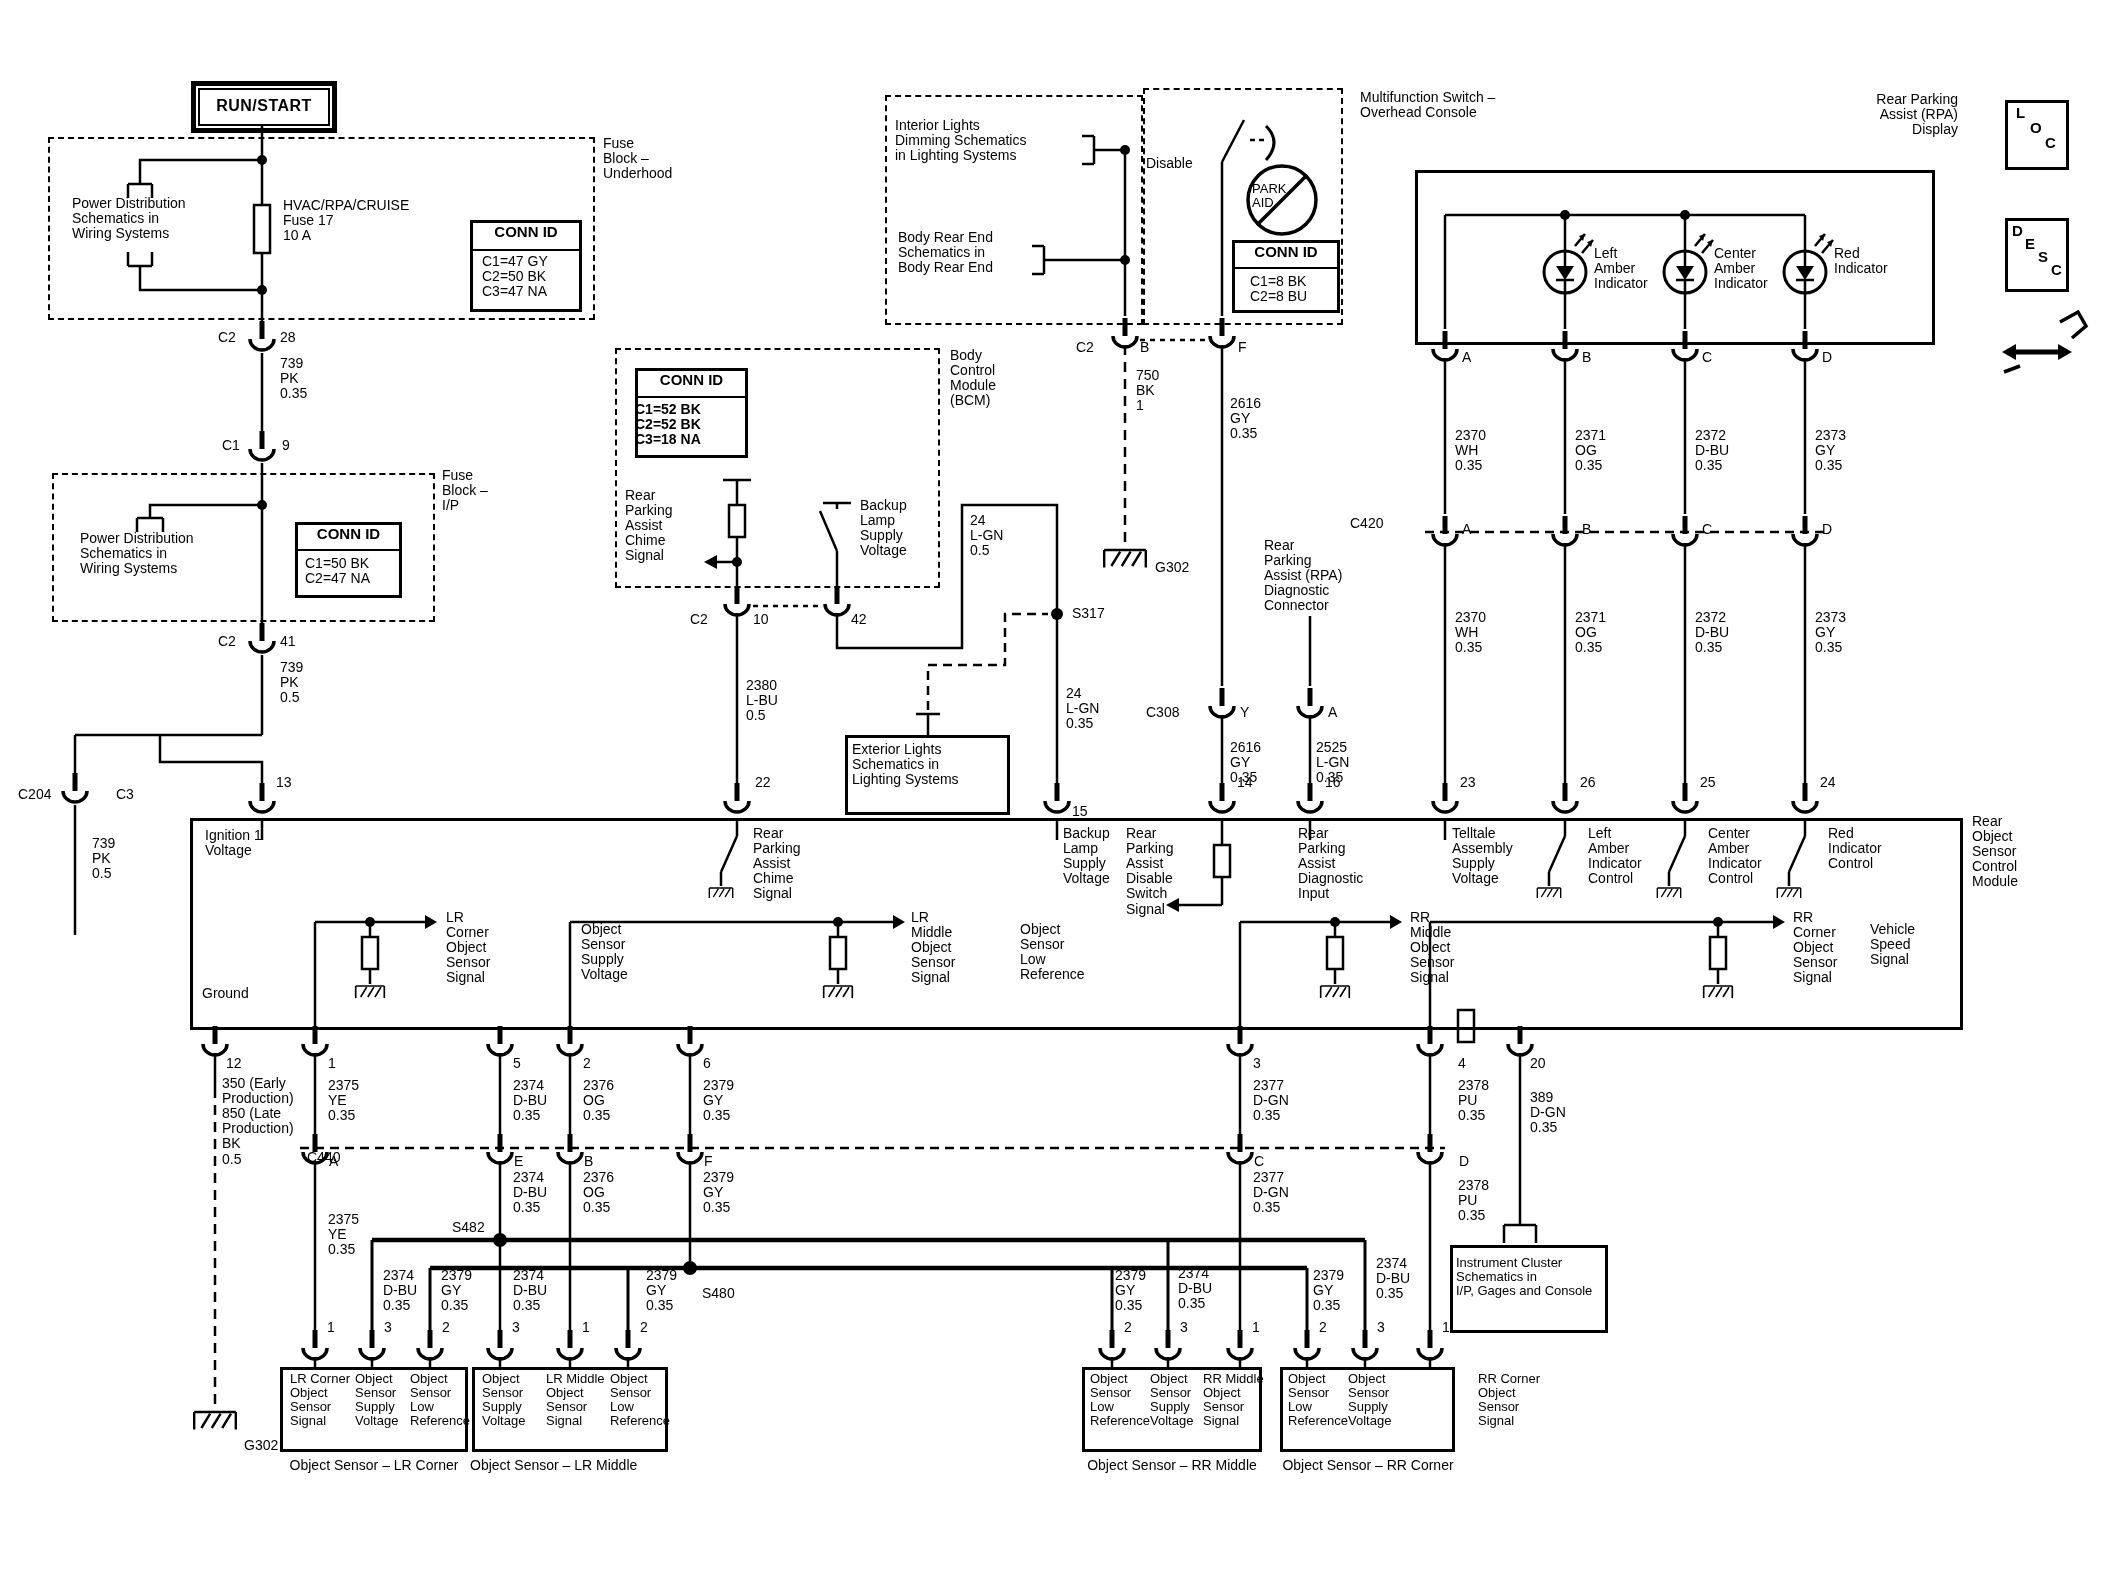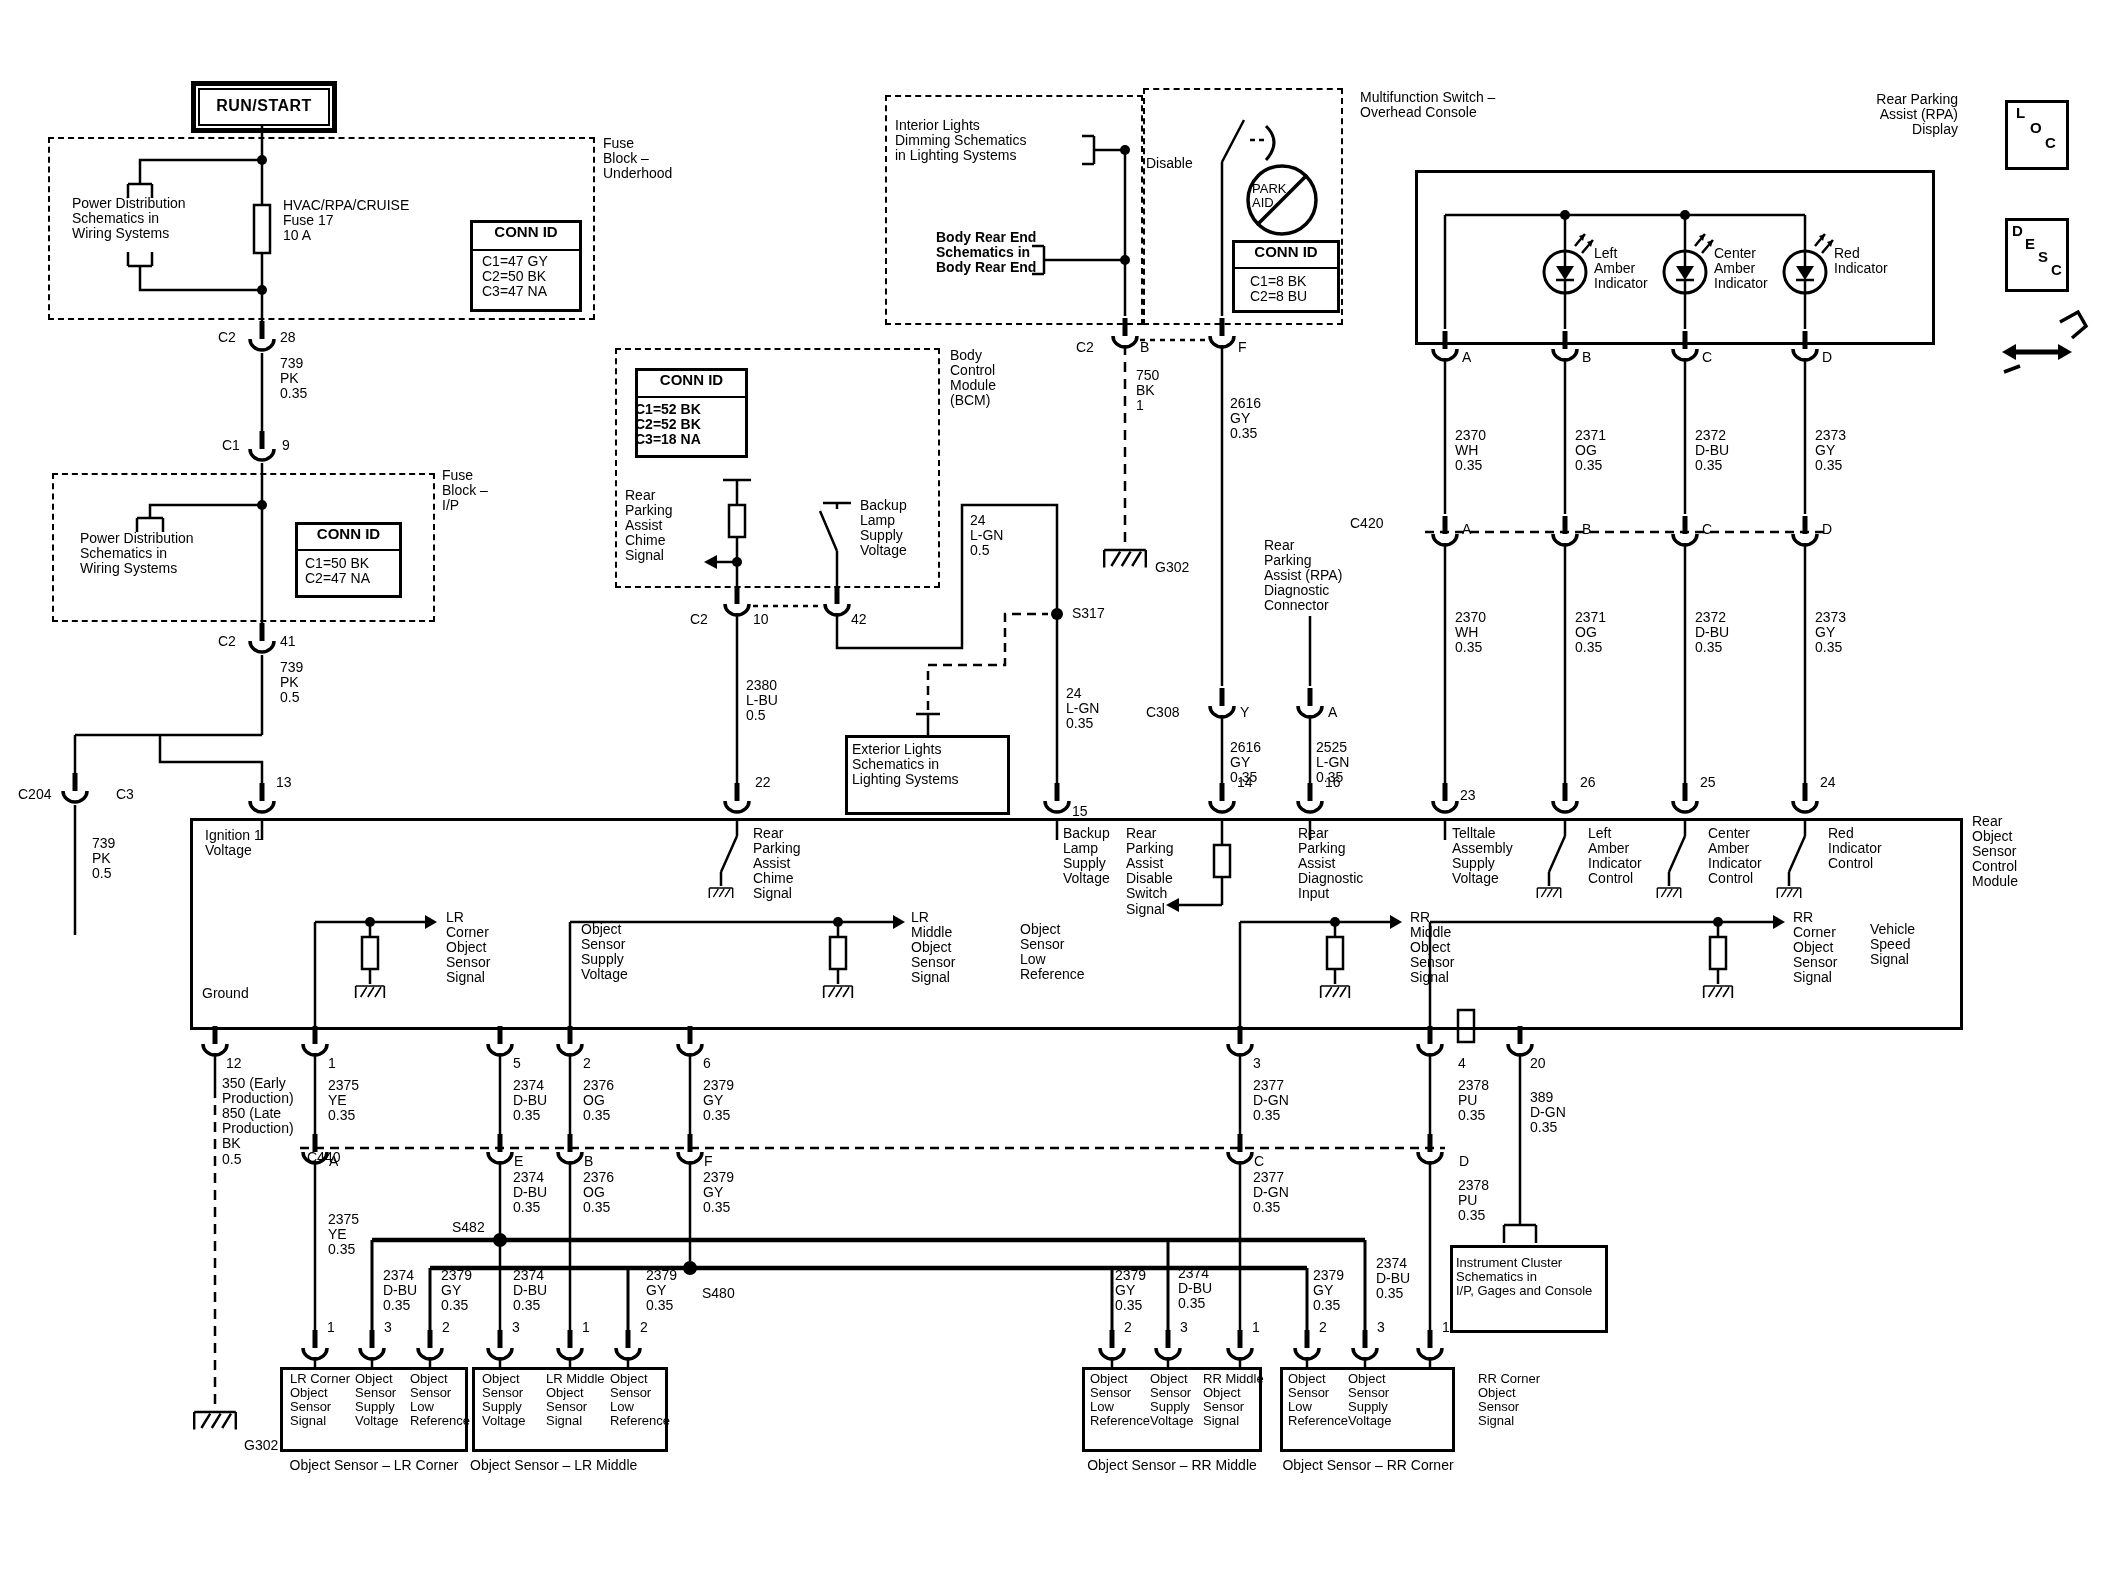--- a/index.html
+++ b/index.html
@@ -318,21 +318,21 @@
 0.5</div>
       <div class="lbl" style="left: 18px; top: 787px;">C204</div>
       <div class="lbl" style="left: 116px; top: 787px;">C3</div>
       <div class="lbl" style="left: 92px; top: 836px;">739
 PK
 0.5</div>
       <div class="lbl" style="left: 276px; top: 775px;">13</div>
       <div class="lbl" style="left: 895px; top: 118px;">Interior Lights
 Dimming Schematics
 in Lighting Systems</div>
-      <div class="lbl" style="left: 936px; top: 230px; font-weight: bold;">Body Rear End
+      <div class="lbl" style="left: 898px; top: 230px;">Body Rear End
 Schematics in
 Body Rear End</div>
       <div class="lbl" style="left: 1146px; top: 156px;">Disable</div>
       <div class="lbl s" style="left: 1252px; top: 182px; width: 60px; text-align: left;">PARK
 AID</div>
       <div class="lbl b" style="left: 1232px; top: 244px; width: 108px; text-align: center;">CONN ID</div>
       <div class="lbl" style="left: 1250px; top: 274px;">C1=8 BK
 C2=8 BU</div>
       <div class="lbl" style="left: 1360px; top: 90px;">Multifunction Switch –
 Overhead Console</div>
@@ -390,21 +390,21 @@
 Diagnostic
 Connector</div>
       <div class="lbl" style="left: 1328px; top: 705px;">A</div>
       <div class="lbl" style="left: 1316px; top: 740px;">2525
 L-GN
 0.35</div>
       <div class="lbl" style="left: 755px; top: 775px;">22</div>
       <div class="lbl" style="left: 1072px; top: 775px; margin-top: 29px;">15</div>
       <div class="lbl" style="left: 1237px; top: 775px;">14</div>
       <div class="lbl" style="left: 1325px; top: 775px;">16</div>
-      <div class="lbl" style="left: 1460px; top: 775px; margin-top: 13px;">23</div>
+      <div class="lbl" style="left: 1460px; top: 775px;">23</div>
       <div class="lbl" style="left: 1580px; top: 775px;">26</div>
       <div class="lbl" style="left: 1700px; top: 775px;">25</div>
       <div class="lbl" style="left: 1820px; top: 775px;">24</div>
       <div class="lbl" style="left: 1818px; top: 92px; width: 140px; text-align: right;">Rear Parking
 Assist (RPA)
 Display</div>
       <div class="lbl" style="left: 1594px; top: 246px;">Left
 Amber
 Indicator</div>
       <div class="lbl" style="left: 1714px; top: 246px;">Center

